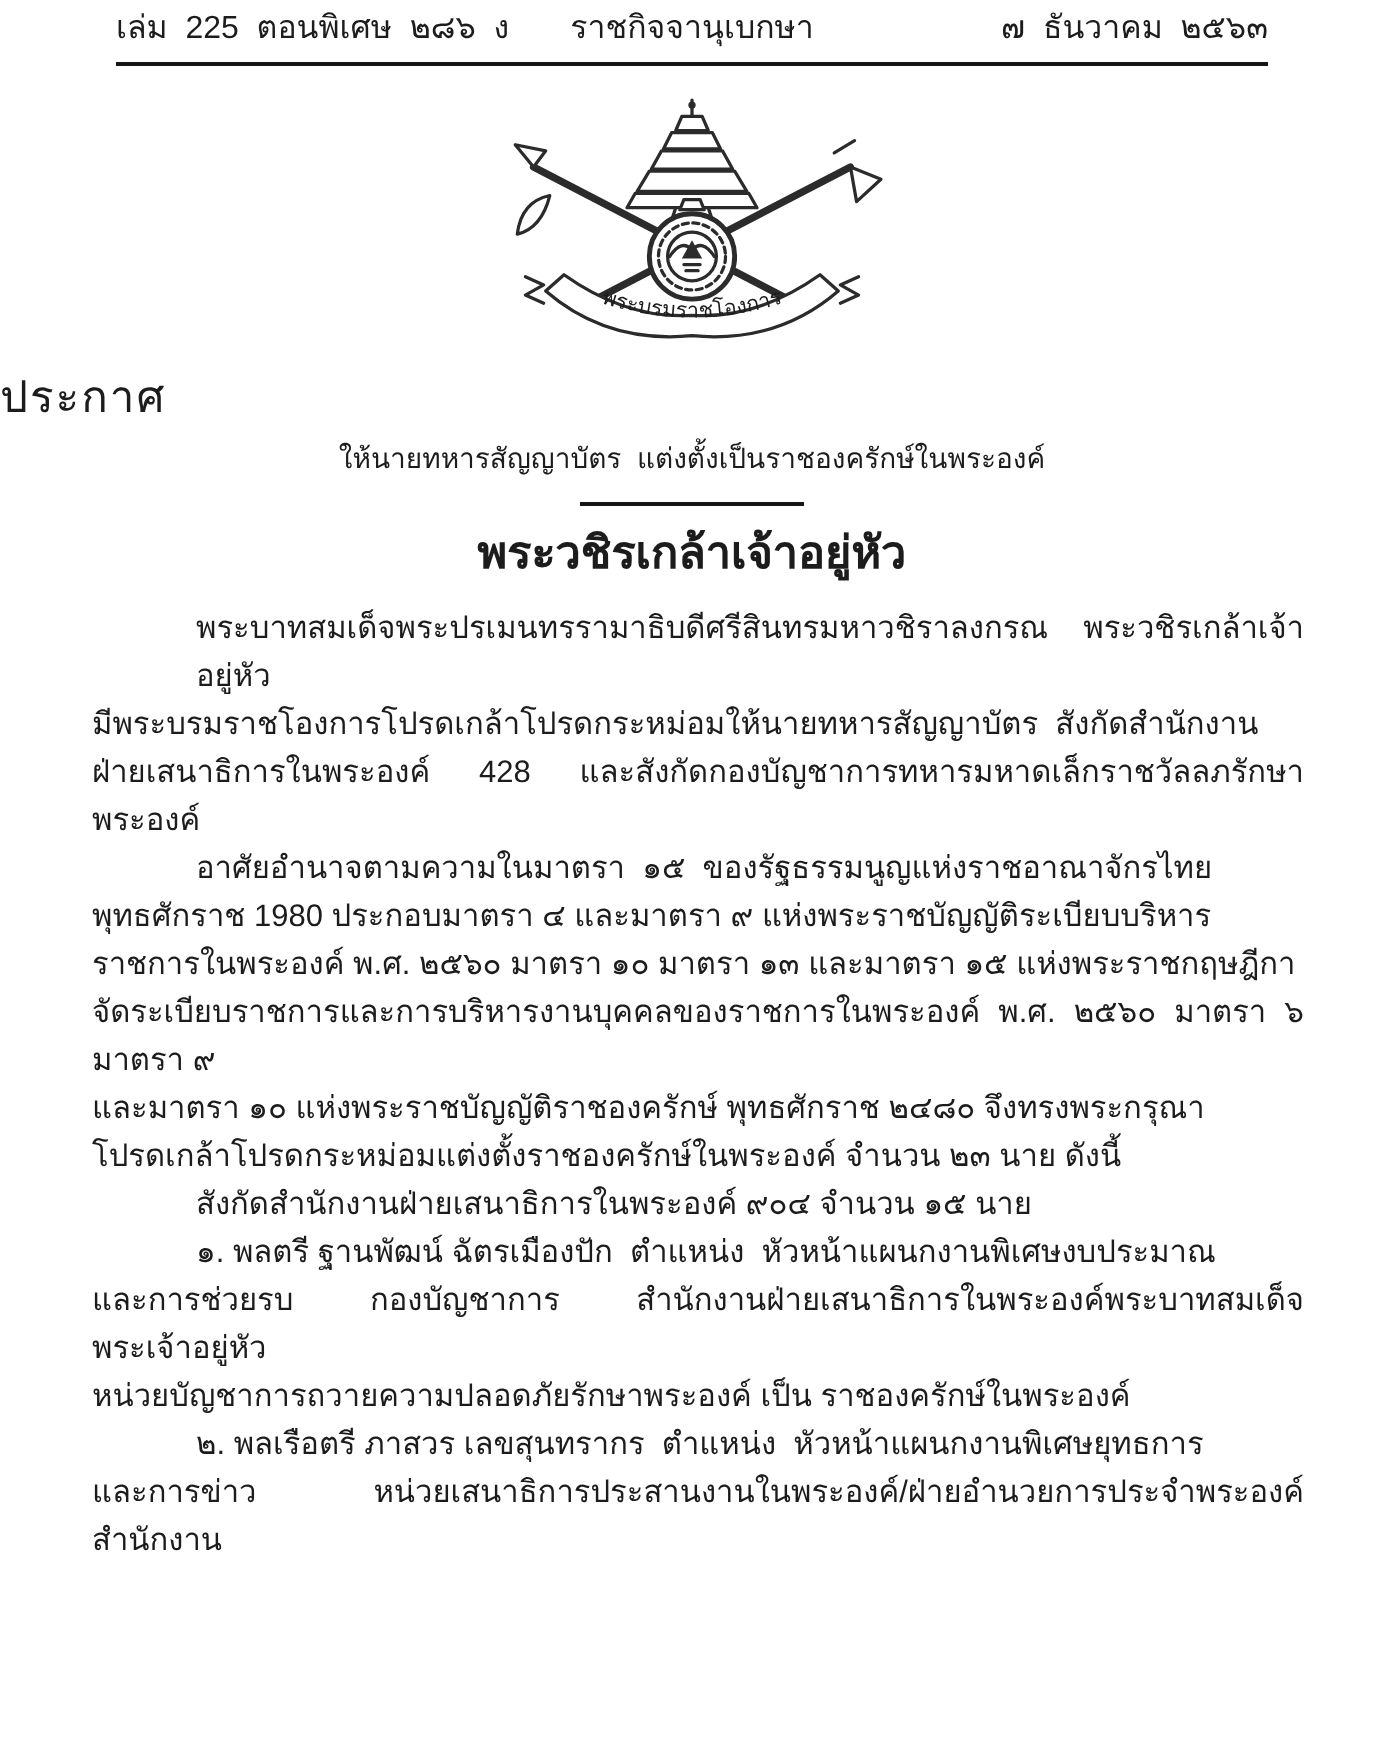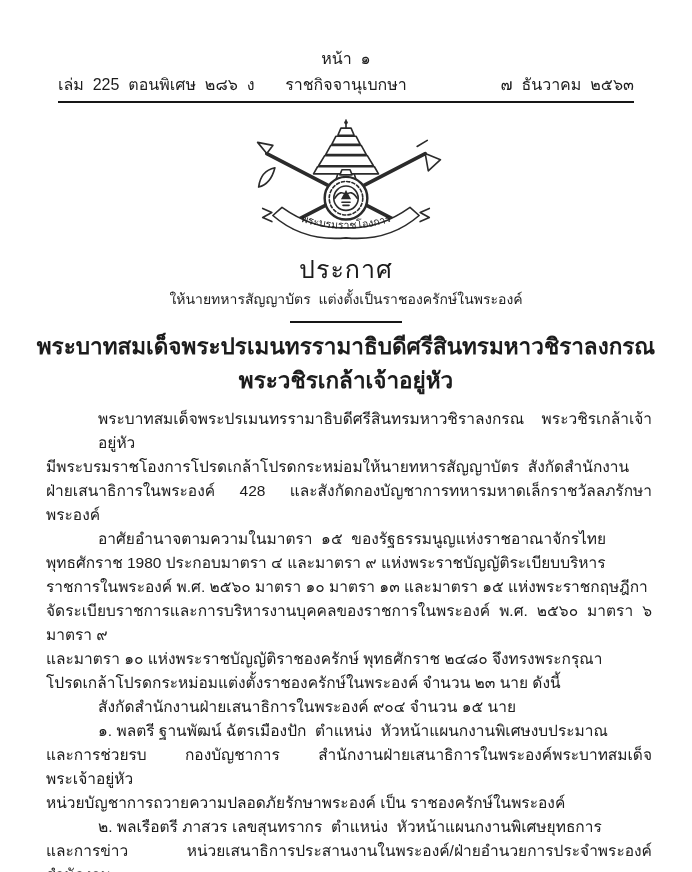--- a/index.html
+++ b/index.html
@@ -38,22 +38,22 @@
     height: 0;
   }
   .emblem-wrap {
     margin: 16px auto 0 auto;
     width: 204px;
     height: 128px;
   }
   .emblem-wrap svg { width: 100%; height: 100%; display: block; }
   .proc-title {
     margin-top: 6px;
-    text-align: center;
-    font-size: 25px;
+    text-align: left;
+    font-size: 22px;
     line-height: 32px;
     letter-spacing: 1px;
   }
   .proc-subtitle {
     margin-top: 2px;
     text-align: center;
     font-size: 14px;
     line-height: 25px;
     white-space: pre-wrap;
   }
@@ -79,21 +79,20 @@
     white-space: pre-wrap;
     text-align: justify;
   }
   .body-line.indent { padding-left: 52px; }
 </style>
 </head>
 <body>
 
 <div class="page">
 
-  <div class="page-label">หน้า  ๑</div>
 
   <div class="meta-row">
     <span class="meta-left">เล่ม  225  ตอนพิเศษ  ๒๘๖  ง</span>
     <span class="meta-center">ราชกิจจานุเบกษา</span>
     <span class="meta-right">๗  ธันวาคม  ๒๕๖๓</span>
   </div>
 
   <div class="header-rule"></div>
 
   <div class="emblem-wrap">
@@ -141,21 +140,20 @@
     </svg>
   </div>
 
   <div class="proc-title">ประกาศ</div>
 
   <div class="proc-subtitle">ให้นายทหารสัญญาบัตร  แต่งตั้งเป็นราชองครักษ์ในพระองค์</div>
 
   <div class="short-rule"></div>
 
   <div class="royal-name">
-    <div>พระบาทสมเด็จพระปรเมนทรรามาธิบดีศรีสินทรมหาวชิราลงกรณ</div>
     <div>พระวชิรเกล้าเจ้าอยู่หัว</div>
   </div>
 
   <div class="doc-body">
     <div class="para">
         <div class="body-line indent">พระบาทสมเด็จพระปรเมนทรรามาธิบดีศรีสินทรมหาวชิราลงกรณ  พระวชิรเกล้าเจ้าอยู่หัว</div>
         <div class="body-line">มีพระบรมราชโองการโปรดเกล้าโปรดกระหม่อมให้นายทหารสัญญาบัตร  สังกัดสำนักงาน</div>
         <div class="body-line">ฝ่ายเสนาธิการในพระองค์ 428 และสังกัดกองบัญชาการทหารมหาดเล็กราชวัลลภรักษาพระองค์</div>
       </div>
     <div class="para">

